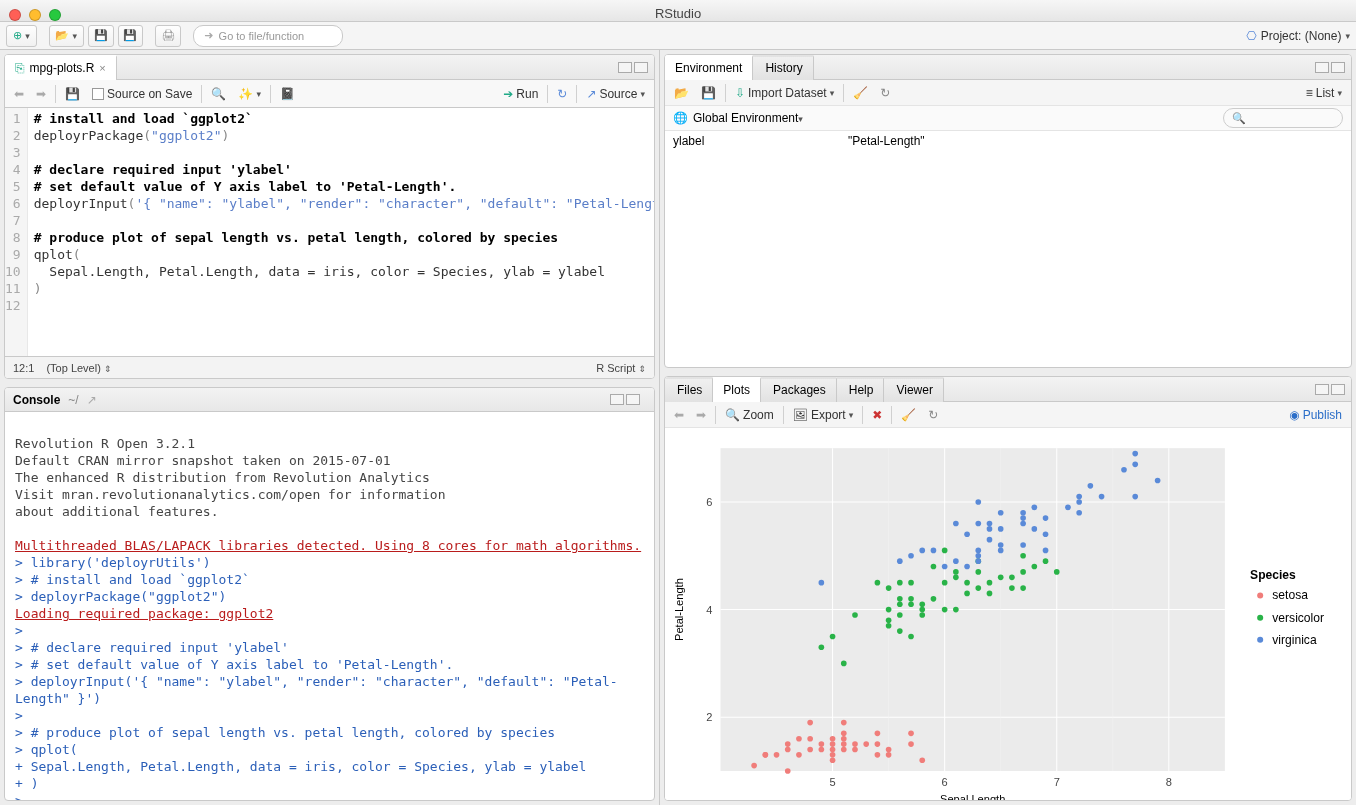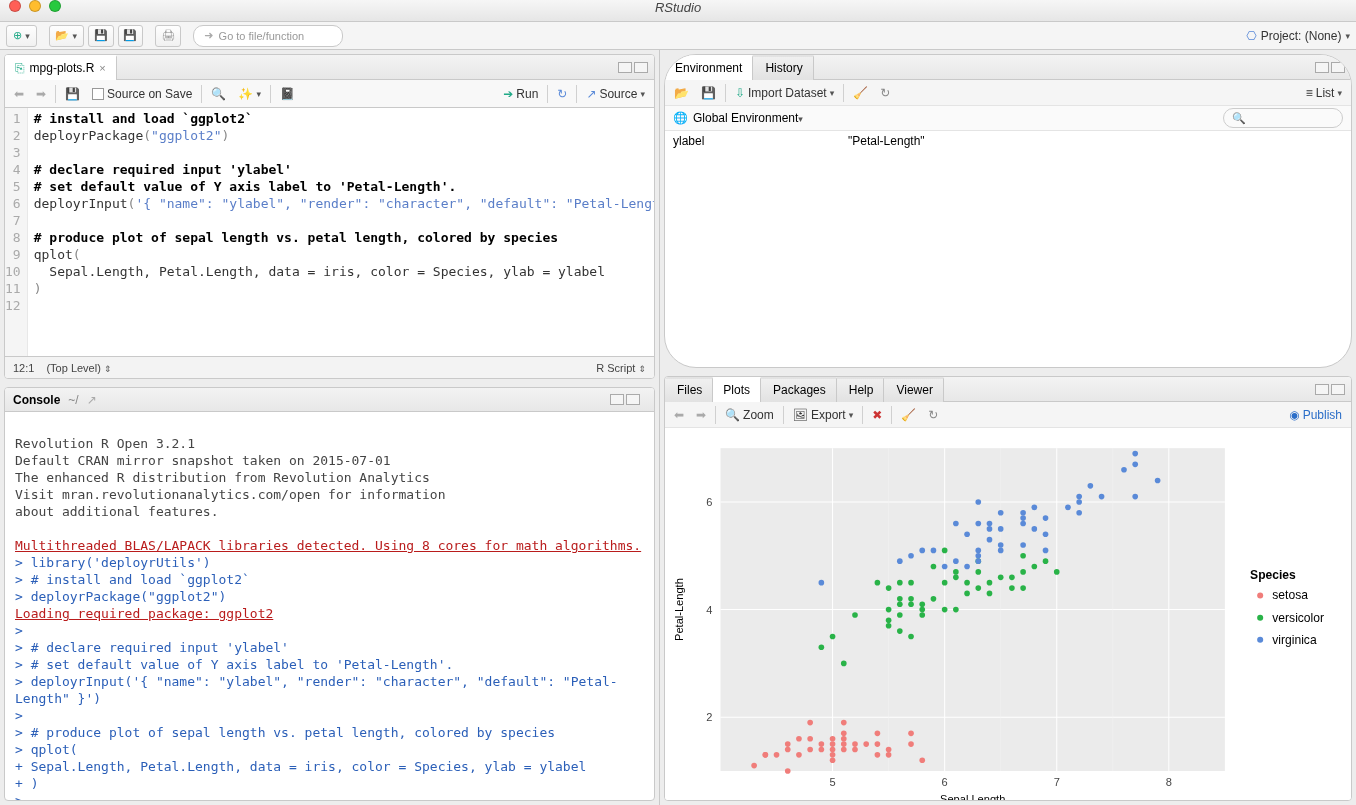--- a/index.html
+++ b/index.html
@@ -1,17 +1,17 @@
 <!DOCTYPE html>
 <html><head>
 <meta charset="utf-8">
 <style>
 * { box-sizing: border-box; margin: 0; padding: 0; }
 body { font-family: "Lucida Grande", Arial, sans-serif; font-size: 12px; background: #ededed; width: 1356px; height: 805px; overflow: hidden; position: relative; }
-.titlebar { height: 22px; background: linear-gradient(#f6f6f6,#e6e6e6); border-bottom: 1px solid #c9c9c9; display: flex; align-items: flex-start; font-style: italic; }
+.titlebar { height: 22px; background: linear-gradient(#f6f6f6,#e6e6e6); border-bottom: 1px solid #c9c9c9; display: flex; align-items: flex-end; }
 .traffic { display: flex; gap: 8px; padding-left: 9px; }
 .tdot { width: 12px; height: 12px; border-radius: 50%; border: 0.5px solid rgba(0,0,0,0.2);}
 .tdot.r{background:#ff5f56}.tdot.y{background:#ffbd2e}.tdot.g{background:#27c93f}
 .titletext { position:absolute; left:0; right:0; text-align:center; font-size:13px; color:#444;}
 .maintoolbar { height: 28px; background:#f5f5f5; border-bottom:1px solid #c9c9c9; display:flex; align-items:center; padding: 0 6px; gap:4px;}
 .tbtn { height: 22px; border:1px solid #c9c9c9; border-radius:3px; background: linear-gradient(#fefefe,#f1f1f1); display:inline-flex; align-items:center; padding: 0 6px; font-size:11px; color:#333; gap:3px;}
 .tbtn.icon-only{padding: 0 5px;}
 .dropdown-arrow{font-size:9px;color:#555;}
 .search-file{height:22px; border:1px solid #c9c9c9; border-radius:10px; padding:0 10px; width:150px; background:#fff; display:flex;align-items:center; color:#999; font-size:11px; gap:5px;}
 .project-ind{margin-left:auto; font-size:12px; color:#333; display:flex;align-items:center;gap:4px;}
@@ -49,21 +49,21 @@
 .env-row{display:flex; padding:3px 8px; font-size:12px;}
 .env-row .k{width:175px;}
 .plots-area{flex:1; position:relative; background:#fff;}
 .plot-svg{position:absolute; inset:0;}
 .legend-title{font-size:12px; font-weight:bold;}
 .legend-item{font-size:12px;}
 .axis-label{font-size:11px;}
 .tick-label{font-size:11px; fill:#444;}
 .checkbox-mock{width:12px;height:12px;border:1px solid #999;background:#fff;display:inline-block;}
 .pane-plots { flex: 1.15; }
-.pane-env { flex: 0.85; border-radius: 32px; }
+.pane-env { flex: 0.85; }
 .pane-editor { flex: 0.88; }
 .pane-console { flex: 1.12; justify-content: space-between; }
 .publish-link{color:#2b6ec8;}
 </style>
 </head>
 <body>
 
 <div class="titlebar">
   <div class="traffic">
     <div class="tdot r"></div>

